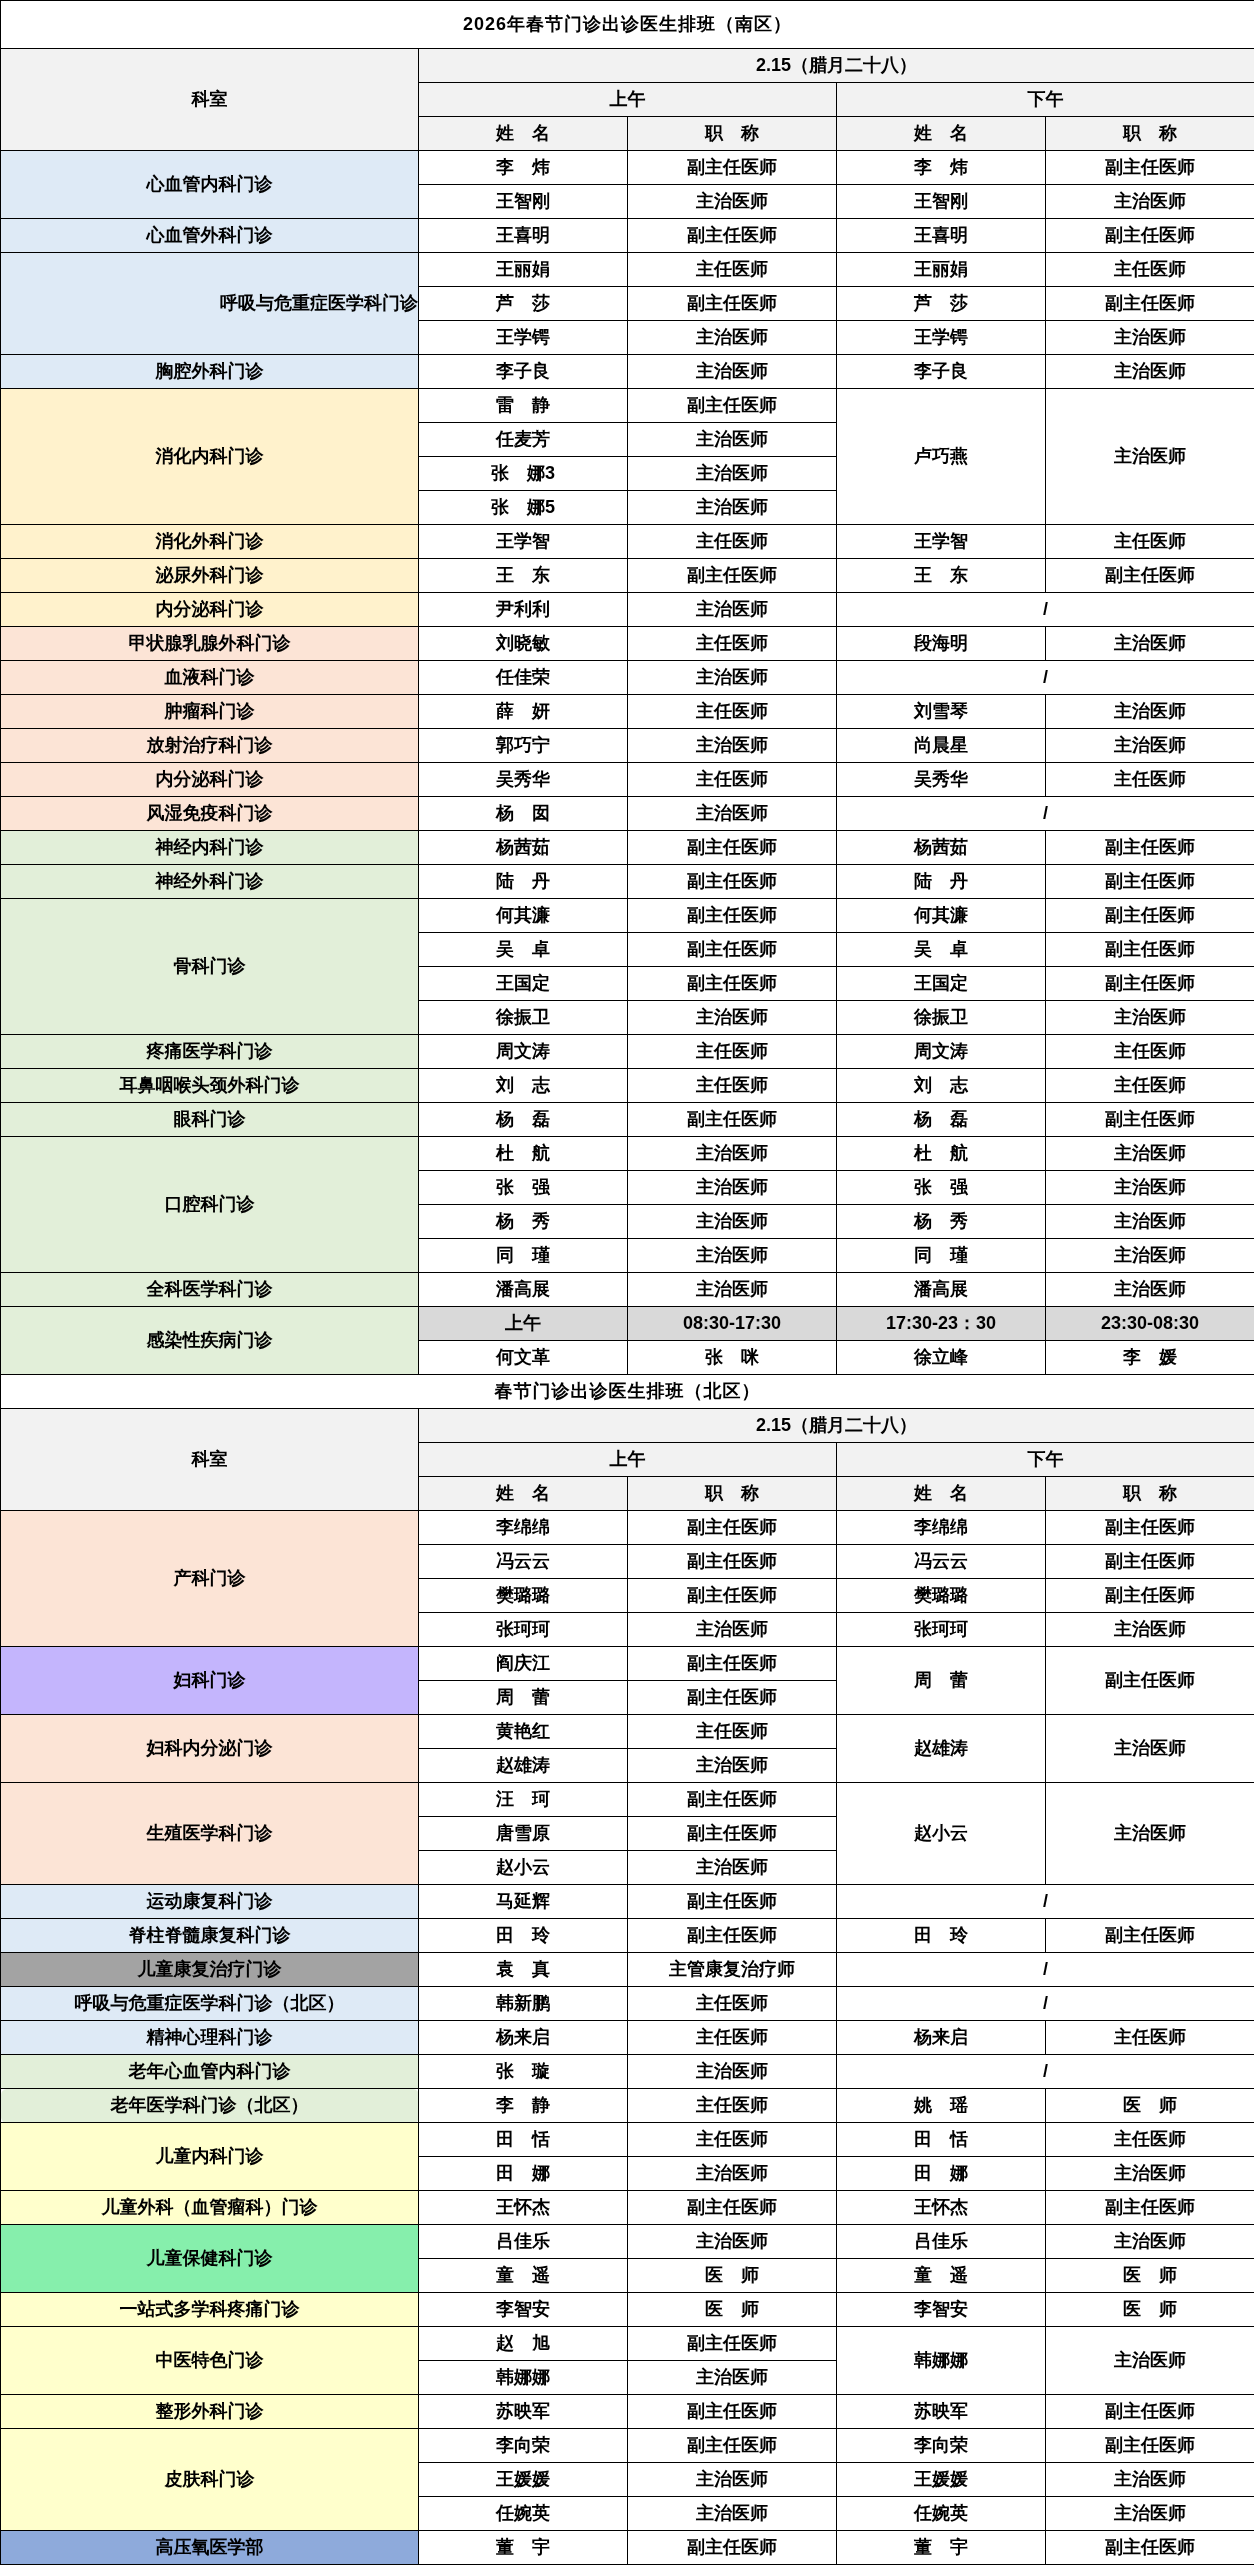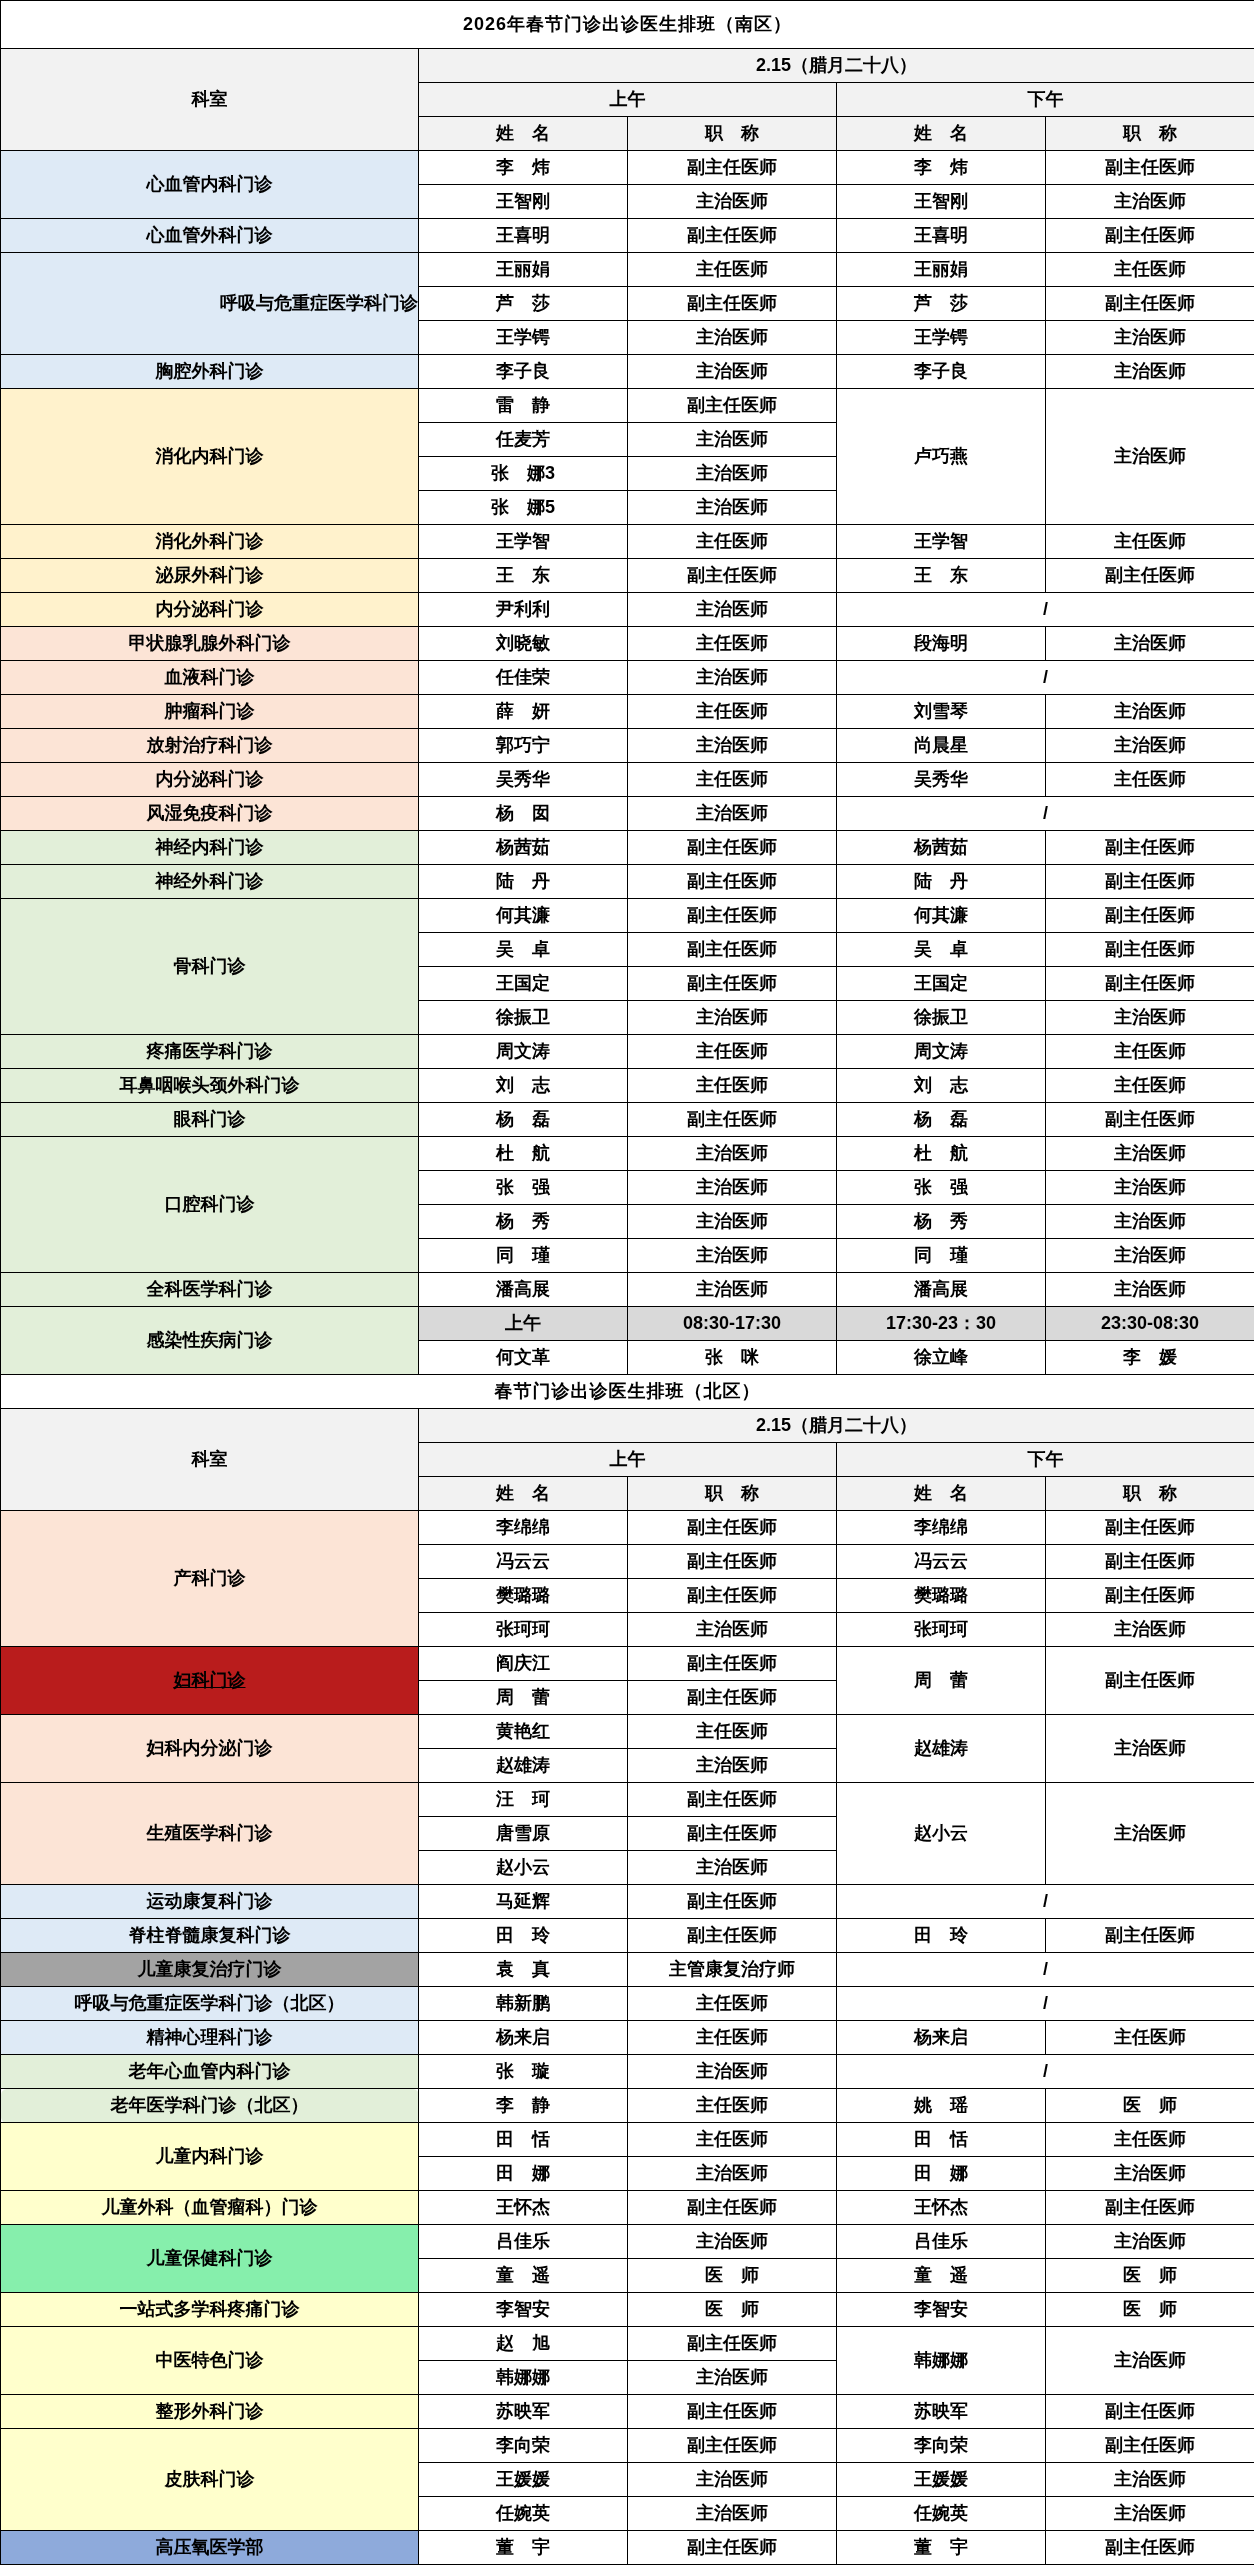--- a/index.html
+++ b/index.html
@@ -338,21 +338,21 @@
           <td>樊璐璐</td>
           <td>副主任医师</td>
         </tr>
         <tr>
           <td>张珂珂</td>
           <td>主治医师</td>
           <td>张珂珂</td>
           <td>主治医师</td>
         </tr>
         <tr class="dept-start">
-          <td rowspan="2" class="dept" style="background: #b91c1c; text-decoration: underline;">妇科门诊</td>
+          <td rowspan="2" class="dept" style="background: #c4b5fd;">妇科门诊</td>
           <td>阎庆江</td>
           <td>副主任医师</td>
           <td rowspan="2">周　蕾</td>
           <td rowspan="2">副主任医师</td>
         </tr>
         <tr>
           <td>周　蕾</td>
           <td>副主任医师</td>
         </tr>
         <tr class="dept-start">

